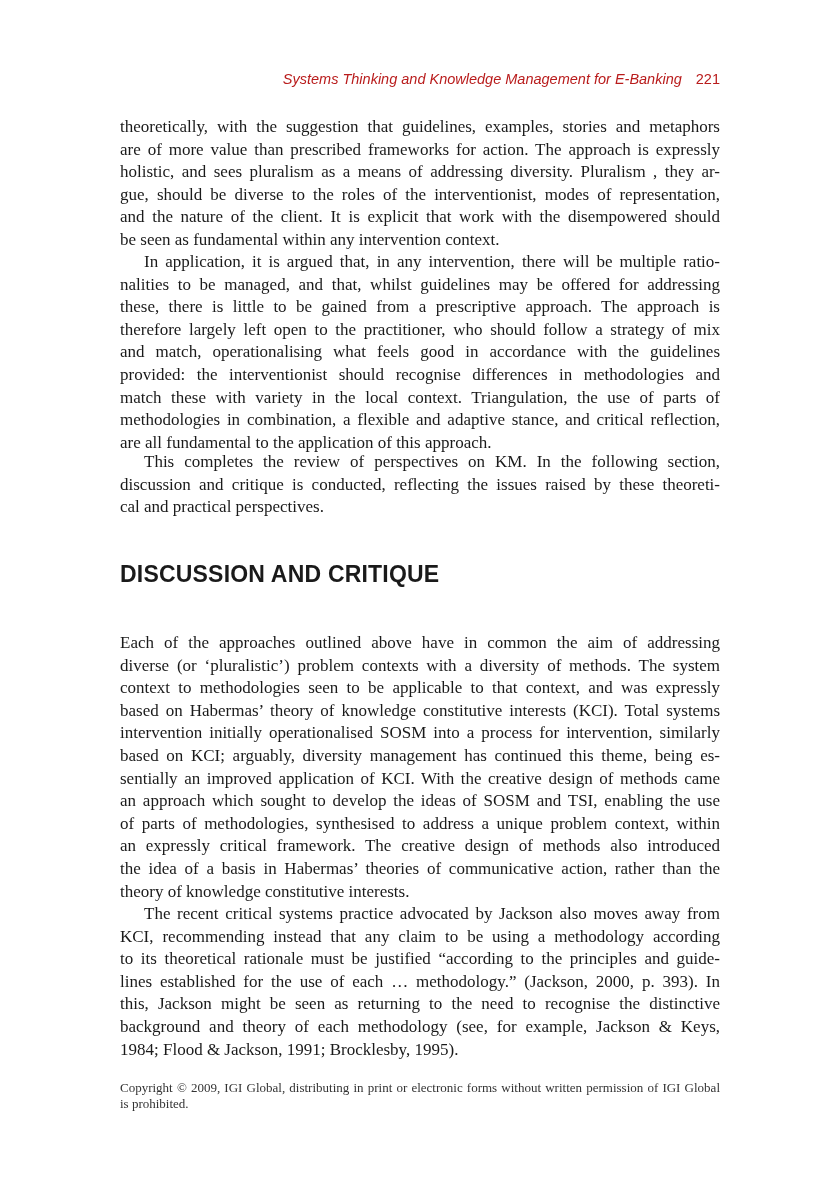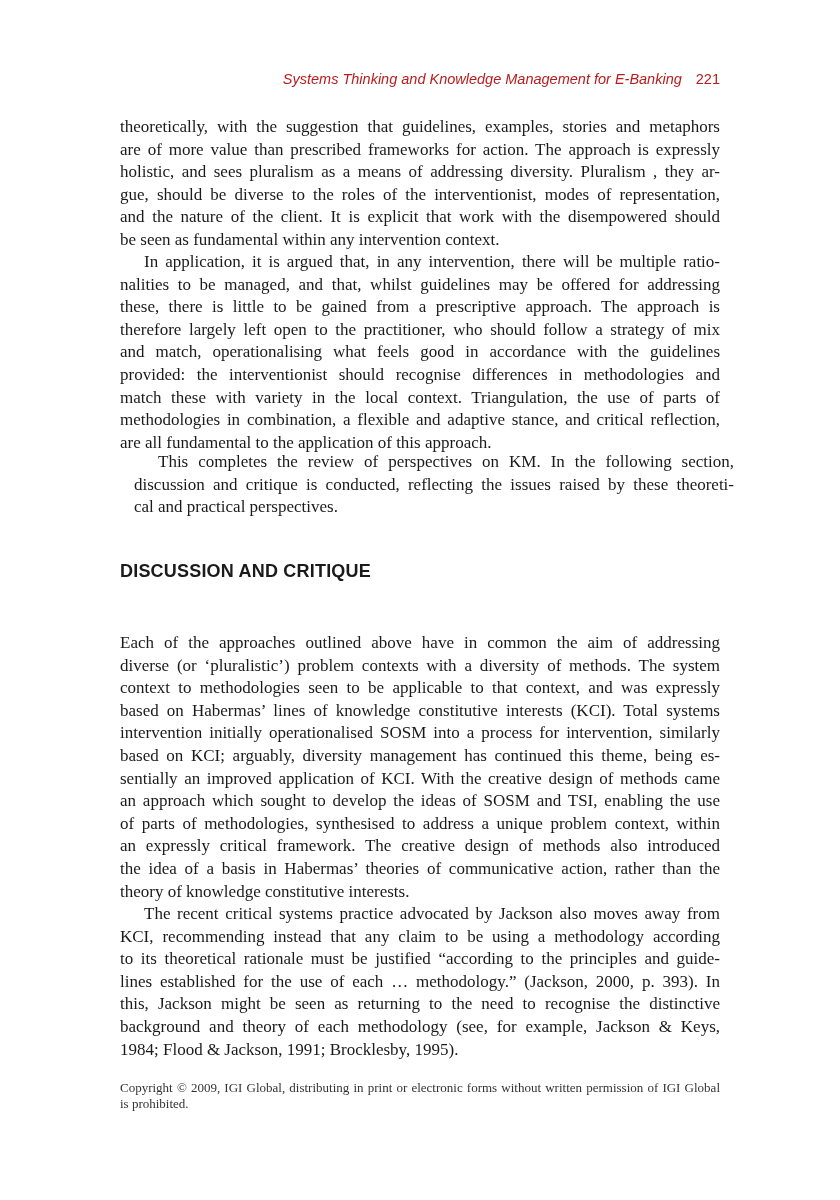--- a/index.html
+++ b/index.html
@@ -46,29 +46,29 @@
     }
     .line.last {
       text-align-last: left;
     }
     .line.indent {
       text-indent: 24px;
     }
 
     #para-1 { top: 116px; }
     #para-2 { top: 251px; }
-    #para-3 { top: 451px; margin-left: 14px; }
+    #para-3 { top: 451px; }
 
     .section-heading {
       position: absolute;
       top: 561px;
       left: 120px;
       font-family: "Liberation Sans", sans-serif;
       font-weight: bold;
-      font-size: 18px;
+      font-size: 23px;
       letter-spacing: 0.2px;
       color: #1a1a1a;
     }
 
     #para-4 { top: 632px; }
     #para-5 { top: 903px; }
 
     .footer {
       position: absolute;
       top: 1080px;
@@ -114,21 +114,21 @@
   <span class="line">discussion and critique is conducted, reflecting the issues raised by these theoreti-</span>
   <span class="line last">cal and practical perspectives.</span>
 </div>
 
 <h2 class="section-heading" style="margin:0;">DISCUSSION AND CRITIQUE</h2>
 
 <div class="block" id="para-4">
   <span class="line">Each of the approaches outlined above have in common the aim of addressing</span>
   <span class="line">diverse (or ‘pluralistic’) problem contexts with a diversity of methods. The system</span>
   <span class="line">context to methodologies seen to be applicable to that context, and was expressly</span>
-  <span class="line">based on Habermas’ lines of knowledge constitutive interests (KCI). Total systems</span>
+  <span class="line">based on Habermas’ theory of knowledge constitutive interests (KCI). Total systems</span>
   <span class="line">intervention initially operationalised SOSM into a process for intervention, similarly</span>
   <span class="line">based on KCI; arguably, diversity management has continued this theme, being es-</span>
   <span class="line">sentially an improved application of KCI. With the creative design of methods came</span>
   <span class="line">an approach which sought to develop the ideas of SOSM and TSI, enabling the use</span>
   <span class="line">of parts of methodologies, synthesised to address a unique problem context, within</span>
   <span class="line">an expressly critical framework. The creative design of methods also introduced</span>
   <span class="line">the idea of a basis in Habermas’ theories of communicative action, rather than the</span>
   <span class="line last">theory of knowledge constitutive interests.</span>
 </div>
 

